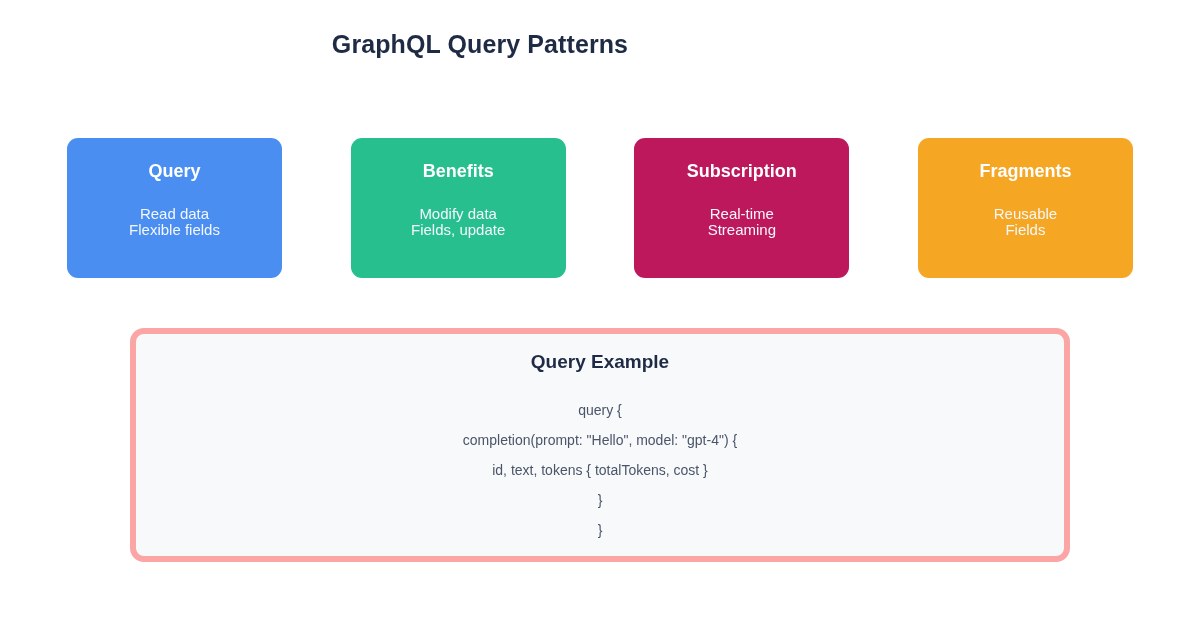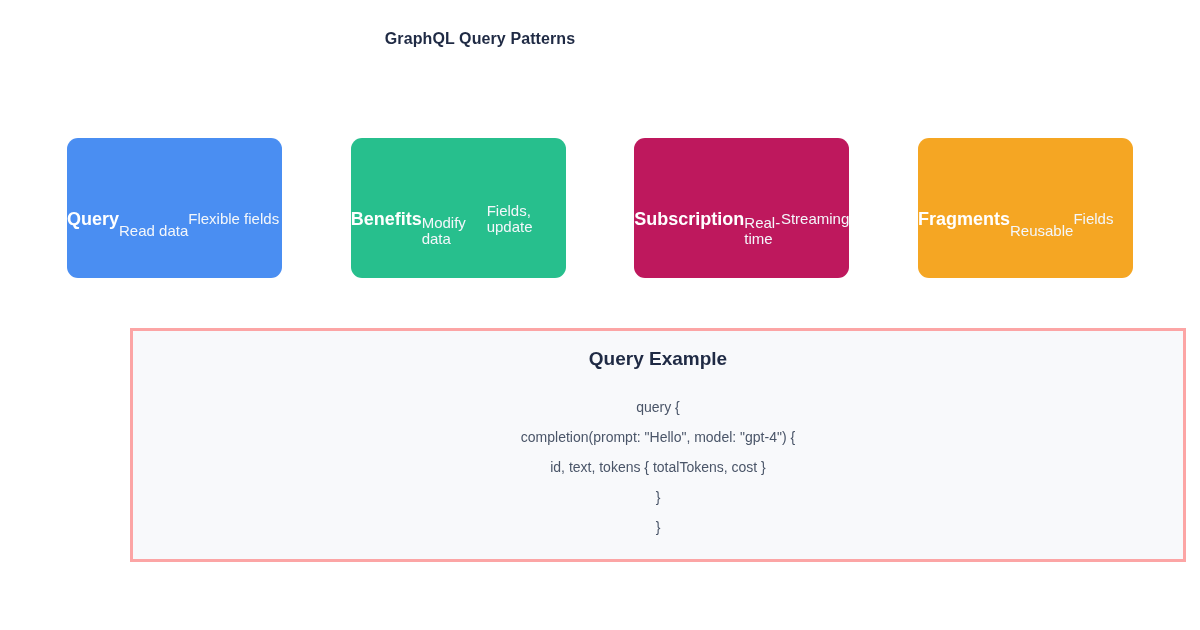--- a/index.html
+++ b/index.html
@@ -17,40 +17,41 @@
     position: relative;
     width: 1200px;
     height: 630px;
   }
   .page-title {
     position: absolute;
     top: 30px;
     left: 0;
     width: 960px;
     text-align: center;
-    font-size: 16px;
+    font-size: 25px;
     font-weight: bold;
     color: #1f2a44;
     letter-spacing: 0.1px;
   }
   .cards-row {
     position: absolute;
     top: 138px;
     left: 67px;
     width: 1066px;
     height: 140px;
     display: flex;
     justify-content: space-between;
   }
   .card {
     width: 215px;
     height: 140px;
     border-radius: 11px;
     box-sizing: border-box;
     display: flex;
+    flex-direction: column;
     align-items: center;
     padding-top: 22px;
   }
   .card-title {
     font-size: 18px;
     font-weight: bold;
     color: #ffffff;
     line-height: 22px;
   }
   .card-line {
@@ -58,26 +59,26 @@
     color: #f4f7fb;
     line-height: 16px;
   }
   .card-line.first { margin-top: 24px; }
   .card-line.second { margin-top: 0; }
 
   .example-panel {
     position: absolute;
     left: 130px;
     top: 328px;
-    width: 1056px;
+    width: 940px;
     height: 234px;
     box-sizing: border-box;
     background: #f8f9fb;
-    border: 3px solid #fca5a5;
-    border-radius: 0;
+    border: 6px solid #fca5a5;
+    border-radius: 14px;
     display: flex;
     flex-direction: column;
     align-items: center;
     padding-top: 16px;
   }
   .panel-title {
     font-size: 19px;
     font-weight: bold;
     color: #1f2a44;
     line-height: 24px;

